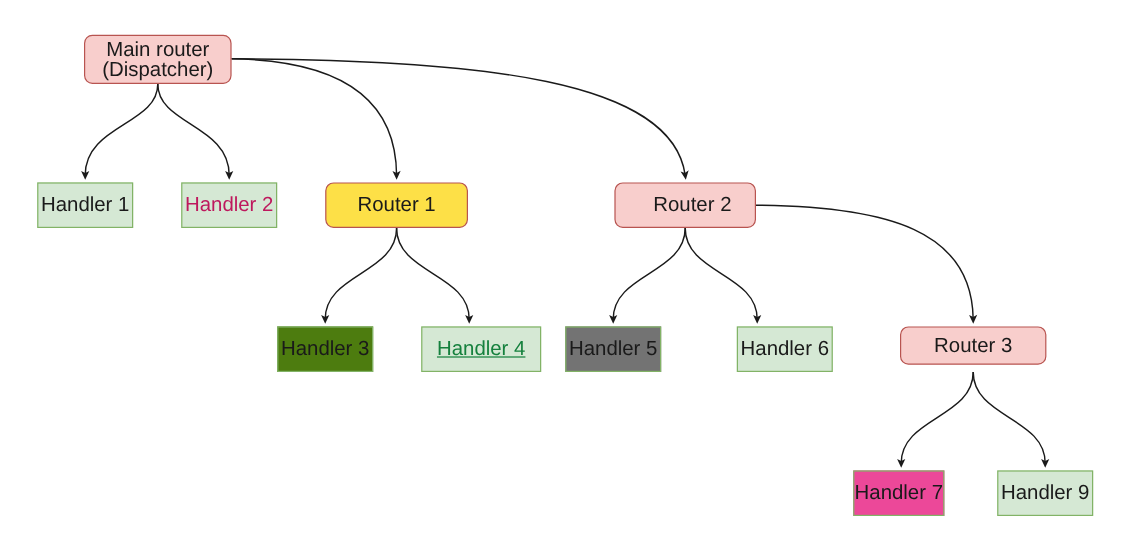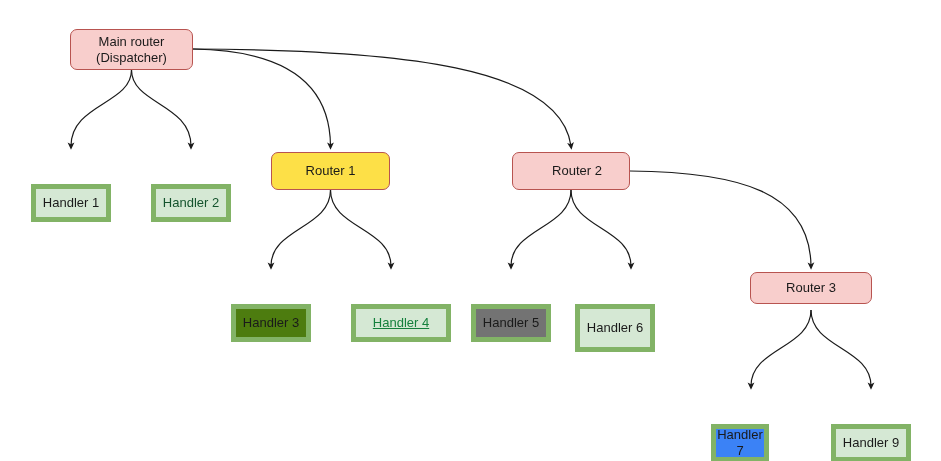--- a/index.html
+++ b/index.html
@@ -23,35 +23,34 @@
     height: 461px;
     pointer-events: none;
   }
   .node {
     position: absolute;
     box-sizing: border-box;
     display: flex;
     align-items: center;
     justify-content: center;
     text-align: center;
-    font-size: 13px;
+    font-size: 17px;
     line-height: 16px;
     color: #1a1a1a;
     white-space: pre-line;
   }
   .node-router {
     background: #f8cecc;
     border: 1px solid #b85450;
     border-radius: 7px;
   }
   .node-handler {
     background: #d5e8d4;
-    border: 5px solid #f97316;
+    border: 1px solid #f97316;
     border-radius: 0;
-    margin-top: 32px;
   }
 </style>
 </head>
 <body>
 
 <div id="canvas" style="background: rgb(255, 255, 255);">
 
   <svg id="edge-layer" viewBox="0 0 941 461" width="941" height="461" xmlns="http://www.w3.org/2000/svg">
     <defs>
       <marker id="arrowhead" markerWidth="9" markerHeight="9" refX="4.2" refY="4" orient="auto" markerUnits="userSpaceOnUse">
@@ -70,25 +69,25 @@
         <path d="M 630 171 C 740 172, 810 192, 811 266" fill="none" stroke="#1a1a1a" stroke-width="1.2" marker-end="url(#arrowhead)"></path>
         <path d="M 811 310 C 811 348, 751 348, 751 386" fill="none" stroke="#1a1a1a" stroke-width="1.2" marker-end="url(#arrowhead)"></path>
         <path d="M 811 310 C 811 348, 871 348, 871 386" fill="none" stroke="#1a1a1a" stroke-width="1.2" marker-end="url(#arrowhead)"></path>
       </g>
   </svg>
 
   <div id="nodes-group">
       <div class="node node-router" style="left: 70px; top: 29px; width: 123px; height: 41px; background: rgb(248, 206, 204); border-color: rgb(184, 84, 80); color: rgb(26, 26, 26);"><span>Main router
 (Dispatcher)</span></div>
       <div class="node node-handler" style="left: 31px; top: 152px; width: 80px; height: 38px; background: rgb(213, 232, 212); border-color: rgb(130, 179, 102); color: rgb(26, 26, 26);"><span>Handler 1</span></div>
-      <div class="node node-handler" style="left: 151px; top: 152px; width: 80px; height: 38px; background: rgb(213, 232, 212); border-color: rgb(130, 179, 102); color: #14532d;"><span>Handler 2</span></div>
+      <div class="node node-handler" style="left: 151px; top: 152px; width: 80px; height: 38px; background: rgb(213, 232, 212); border-color: rgb(130, 179, 102); color: #be185d;"><span>Handler 2</span></div>
       <div class="node node-router" style="left: 271px; top: 152px; width: 119px; height: 38px; background: #fde047; border-color: rgb(184, 84, 80); color: rgb(26, 26, 26);"><span>Router 1</span></div>
       <div class="node node-router" style="left: 512px; top: 152px; width: 118px; height: 38px; background: rgb(248, 206, 204); border-color: rgb(184, 84, 80); color: rgb(26, 26, 26); padding-left: 12px;"><span>Router 2</span></div>
       <div class="node node-handler" style="left: 231px; top: 272px; width: 80px; height: 38px; background: #4d7c0f; border-color: rgb(130, 179, 102); color: rgb(26, 26, 26);"><span>Handler 3</span></div>
       <div class="node node-handler" style="left: 351px; top: 272px; width: 100px; height: 38px; background: rgb(213, 232, 212); border-color: rgb(130, 179, 102); color: #15803d; text-decoration: underline;"><span>Handler 4</span></div>
       <div class="node node-handler" style="left: 471px; top: 272px; width: 80px; height: 38px; background: #737373; border-color: rgb(130, 179, 102); color: rgb(26, 26, 26);"><span>Handler 5</span></div>
-      <div class="node node-handler" style="left: 575px; top: 272px; width: 80px; height: 48px; background: rgb(213, 232, 212); border-color: rgb(130, 179, 102); color: rgb(26, 26, 26);"><span>Handler 6</span></div>
+      <div class="node node-handler" style="left: 614px; top: 272px; width: 80px; height: 38px; background: rgb(213, 232, 212); border-color: rgb(130, 179, 102); color: rgb(26, 26, 26);"><span>Handler 6</span></div>
       <div class="node node-router" style="left: 750px; top: 272px; width: 122px; height: 32px; background: rgb(248, 206, 204); border-color: rgb(184, 84, 80); color: rgb(26, 26, 26);"><span>Router 3</span></div>
-      <div class="node node-handler" style="left: 711px; top: 392px; width: 58px; height: 38px; background: #3b82f6; border-color: rgb(130, 179, 102); color: rgb(26, 26, 26);"><span>Handler 7</span></div>
+      <div class="node node-handler" style="left: 711px; top: 392px; width: 76px; height: 38px; background: #ec4899; border-color: rgb(130, 179, 102); color: rgb(26, 26, 26);"><span>Handler 7</span></div>
       <div class="node node-handler" style="left: 831px; top: 392px; width: 80px; height: 38px; background: rgb(213, 232, 212); border-color: rgb(130, 179, 102); color: rgb(26, 26, 26);"><span>Handler 9</span></div>
     </div>
 
 </div>
 
 </body></html>

